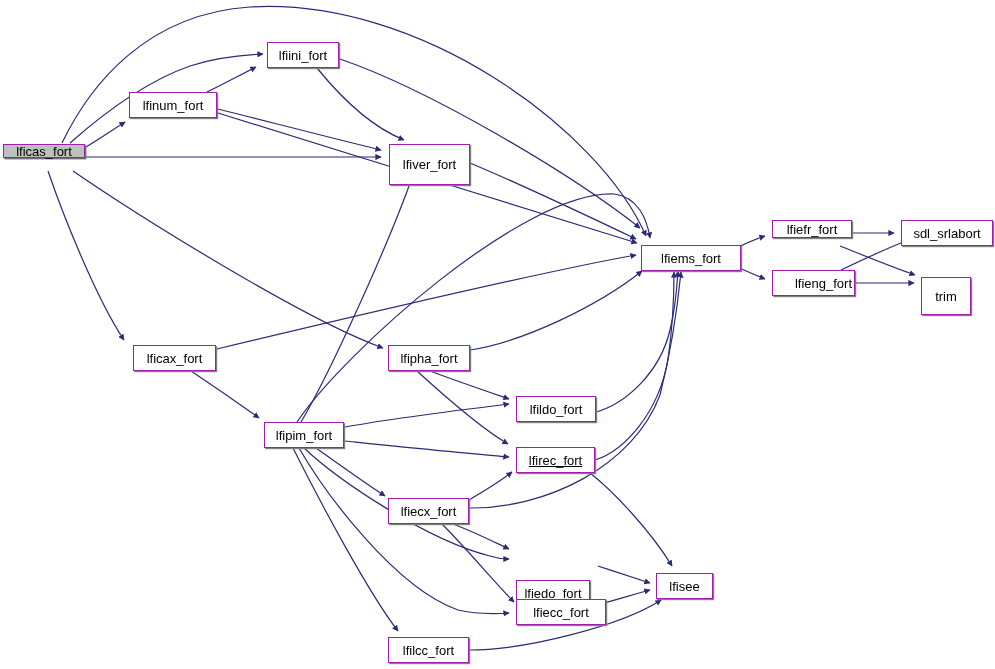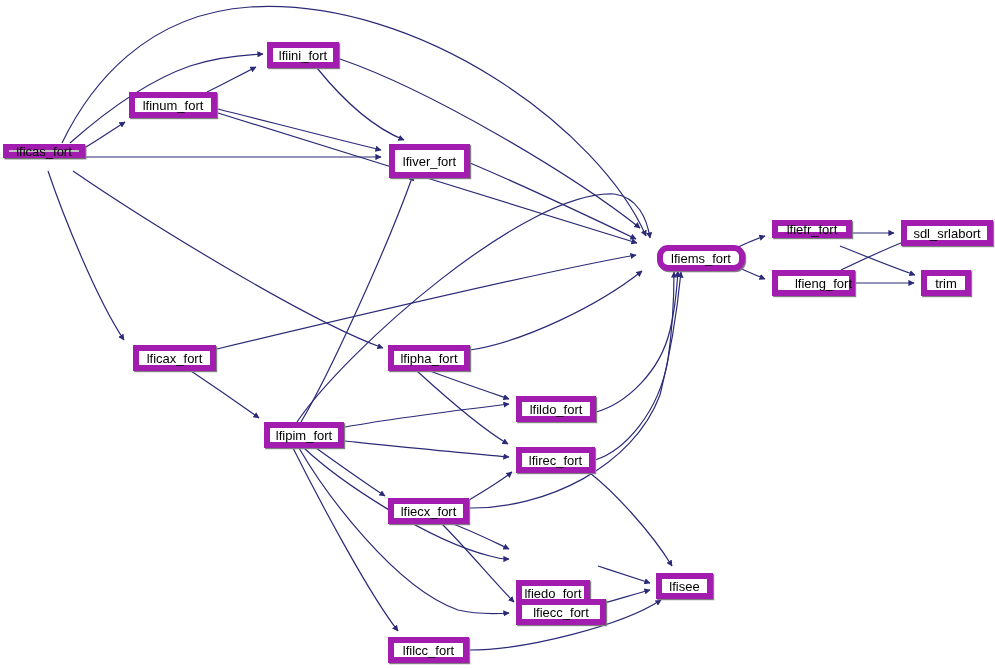--- a/index.html
+++ b/index.html
@@ -2,21 +2,21 @@
 <html><head>
 <meta charset="utf-8">
 <style>
   html,body{margin:0;padding:0;background:#ffffff;}
   body{font-family:"Liberation Sans",sans-serif;}
   #canvas{position:relative;width:995px;height:669px;background:#ffffff;overflow:hidden;}
   #edges{position:absolute;left:0;top:0;width:995px;height:669px;}
   .node{
     position:absolute;
     box-sizing:border-box;
-    border:6px solid #a21caf;
+    border:1px solid #a21caf;
     background:#ffffff;
     color:#000000;
     font-size:13px;
     line-height:1;
     display:flex;
     align-items:center;
     justify-content:center;
     white-space:nowrap;
     box-shadow:1.2px 1.2px 0 0 #808080;
     z-index:5;
@@ -77,30 +77,30 @@
         <path d="M 442,524 C 466,548 497,585 514,602" marker-end="url(#arrow)"></path>
         <path d="M 598,566 C 616,572 635,578 650,583" marker-end="url(#arrow)"></path>
         <path d="M 597,605 C 616,600 635,594 650,590" marker-end="url(#arrow)"></path>
         <path d="M 469,650 C 527,650 623,625 661,600" marker-end="url(#arrow)"></path>
       </g>
   </svg>
   <div id="node-layer">
       <div class="node current" style="left: 3px; top: 144px; width: 82px; height: 14px;">lficas_fort</div>
       <div class="node" style="left: 129px; top: 92px; width: 88px; height: 26px;">lfinum_fort</div>
       <div class="node" style="left: 267px; top: 42px; width: 72px; height: 26px;">lfiini_fort</div>
-      <div class="node" style="left: 389px; top: 144px; width: 81px; height: 34px;">lfiver_fort</div>
-      <div class="node" style="left: 657px; top: 245px; width: 88px; height: 26px; border-radius: 11px;">lfiems_fort</div>
+      <div class="node" style="left: 389px; top: 144px; width: 81px; height: 41px;">lfiver_fort</div>
+      <div class="node" style="left: 641px; top: 245px; width: 100px; height: 26px;">lfiems_fort</div>
       <div class="node" style="left: 772px; top: 220px; width: 80px; height: 18px;">lfiefr_fort</div>
       <div class="node" style="left: 772px; top: 270px; width: 83px; height: 26px; padding-left: 20px;">lfieng_fort</div>
       <div class="node" style="left: 901px; top: 220px; width: 92px; height: 26px;">sdl_srlabort</div>
-      <div class="node" style="left: 921px; top: 270px; width: 50px; height: 26px;">trim</div>
+      <div class="node" style="left: 921px; top: 277px; width: 50px; height: 38px;">trim</div>
       <div class="node" style="left: 133px; top: 345px; width: 83px; height: 26px;">lficax_fort</div>
       <div class="node" style="left: 388px; top: 345px; width: 82px; height: 26px; text-align: center;">lfipha_fort</div>
       <div class="node" style="left: 264px; top: 422px; width: 80px; height: 26px;">lfipim_fort</div>
       <div class="node" style="left: 516px; top: 396px; width: 80px; height: 26px;">lfildo_fort</div>
-      <div class="node" style="left: 516px; top: 447px; width: 79px; height: 26px;">lfirec_fort</div>
+      <div class="node" style="left: 516px; top: 447px; width: 79px; height: 26px; text-decoration: underline;">lfirec_fort</div>
       <div class="node" style="left: 388px; top: 498px; width: 81px; height: 26px;">lfiecx_fort</div>
       <div class="node" style="left: 516px; top: 548px; width: 74px; height: 26px; margin-top: 32px;">lfiedo_fort</div>
       <div class="node" style="left: 516px; top: 599px; width: 90px; height: 26px;">lfiecc_fort</div>
       <div class="node" style="left: 656px; top: 573px; width: 57px; height: 26px;">lfisee</div>
       <div class="node" style="left: 388px; top: 637px; width: 81px; height: 26px;">lfilcc_fort</div>
     </div>
 </div>
 
 </body></html>

